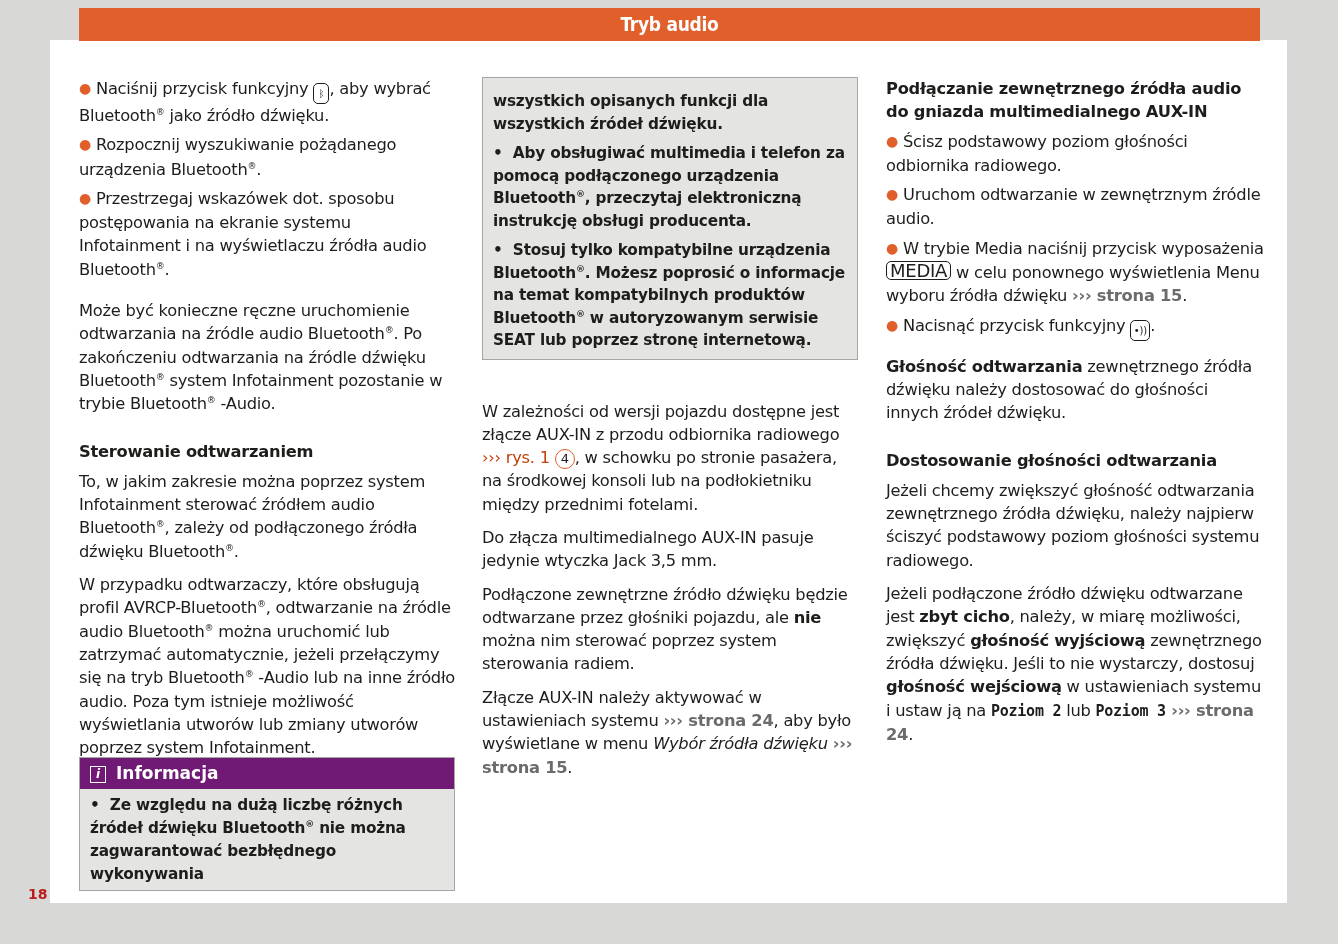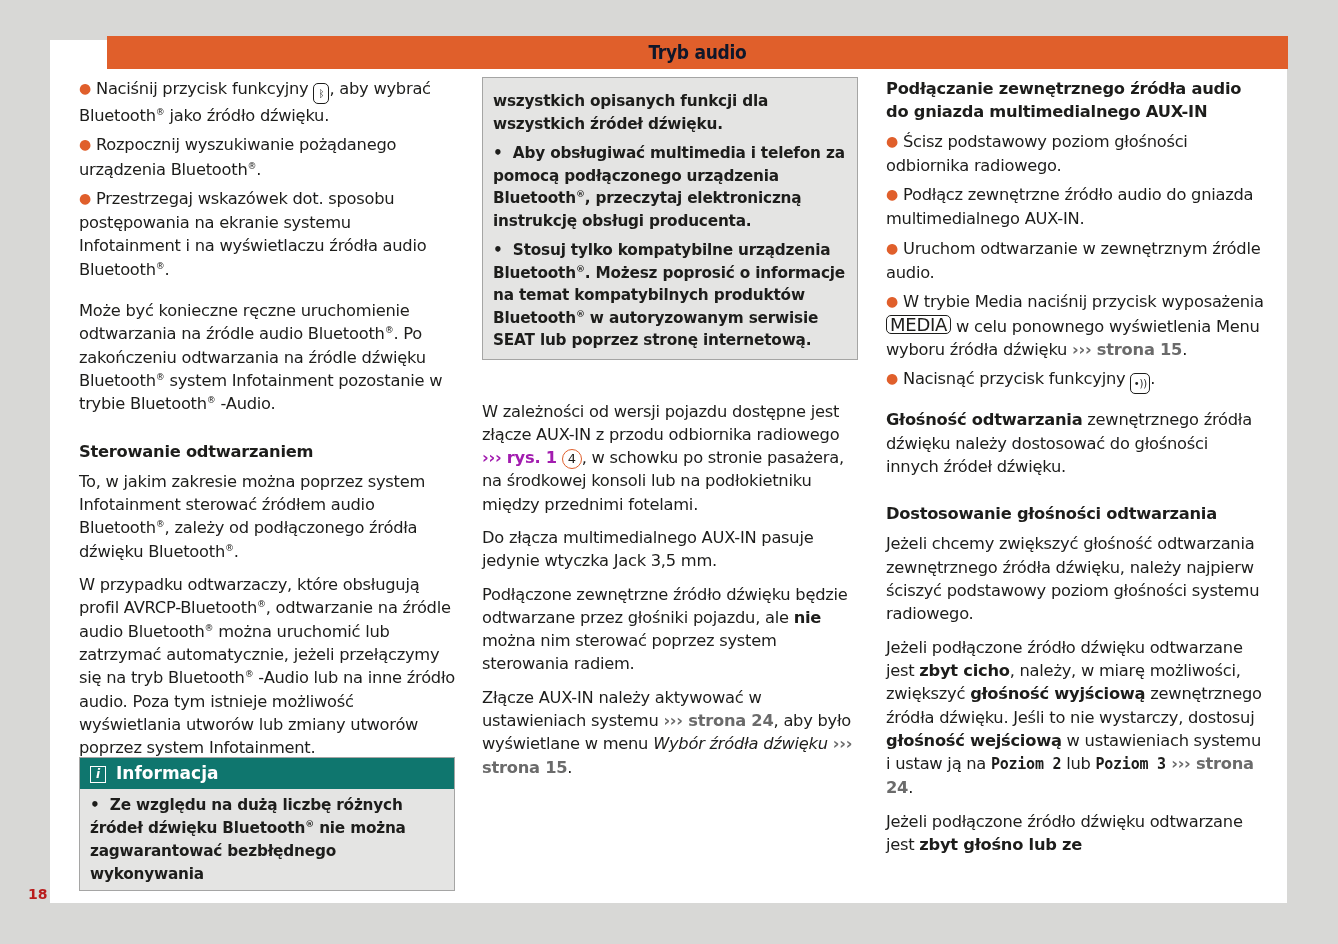--- a/index.html
+++ b/index.html
@@ -2,51 +2,51 @@
 <html><head>
 <meta charset="utf-8">
 <style>
   html, body { margin:0; padding:0; }
   body {
     width:1338px; height:944px; background:#d8d8d6; position:relative; overflow:hidden;
     font-family:"DejaVu Sans", sans-serif; color:#1d1d1b;
   }
   .page { position:absolute; left:50px; top:40px; width:1237px; height:863px; background:#ffffff; }
   .header-bar {
-    position:absolute; left:79px; top:36px; width:1181px; height:33px; background:#e05f2b;
-    color:#0f172a; font-weight:bold; font-size:19px; text-align:center; line-height:33px;
-    font-family:"DejaVu Sans Condensed","DejaVu Sans", sans-serif; letter-spacing:-0.3px;margin-left:28px;
+    position:absolute; left:79px; top:8px; width:1181px; height:33px; background:#e05f2b;
+    color:#ffffff; font-weight:bold; font-size:19px; text-align:center; line-height:33px;
+    font-family:"DejaVu Sans Condensed","DejaVu Sans", sans-serif; letter-spacing:-0.3px;
   }
   .page-number { position:absolute; left:28px; top:886px; font-size:14px; font-weight:bold; color:#b91c1c; }
   .col { position:absolute; top:77px; font-size:16.3px; line-height:23.3px; letter-spacing:-0.25px; }
   .col1 { left:79px; width:378px; }
   .col2 { left:482px; width:376px; }
   .col3 { left:886px; width:378px; }
   p { margin:0 0 10px 0; }
   .bul { margin:0 0 6px 0; }
   .dot { color:#e05f2b; font-size:14px; margin-right:5px; position:relative; top:-1px; }
   .b { font-weight:bold;text-align:right; }
   .sub-h { font-weight:bold; margin:0 0 7px 0; }
   sup { font-size:9px; line-height:0; }
   .keycap {
     display:inline-block; border:1.5px solid #1d1d1b; border-radius:5px; padding:0 3px; line-height:17px;
     font-size:18px; vertical-align:1px;
   }
   .key-icon { display:inline-block; width:14px; height:19px; border:1.5px solid #1d1d1b; border-radius:5px;
     text-align:center; font-size:10px; line-height:19px; vertical-align:-3px; }
   .key-icon.wide { width:18px; }
   .xref { color:#6b6b6b; font-weight:bold; }
-  .xref-orange { color:#a21caf; font-weight:bold; }
+  .xref-orange { color:#c2410c; font-weight:normal; }
   .circ { display:inline-block; width:18px; height:18px; border:1.5px solid #e05f2b; border-radius:50%;
     color:#1d1d1b; text-align:center; font-size:13px; line-height:18px; font-weight:normal; }
   .mono { font-family:"DejaVu Sans Mono", monospace; font-weight:bold; font-size:15px; }
   .note-box { background:#e4e4e3; border:1.5px solid #a5a5a4; padding:12px 10px 7px 10px; font-weight:bold; font-size:15.3px; line-height:22.5px; letter-spacing:-0.2px; }
   .note-box p { margin:0 0 7px 0; }
   .info-box { position:absolute; left:79px; top:757px; width:374px; border:1.5px solid #a5a5a4; background:#e4e4e3; }
-  .info-head { background:#0f766e; color:#ffffff; height:31px; line-height:31px; padding-left:10px; font-weight:bold; font-size:17px; }
+  .info-head { background:#701a75; color:#ffffff; height:31px; line-height:31px; padding-left:10px; font-weight:bold; font-size:17px; }
   .info-icon { display:inline-block; width:14px; height:15px; border:1.5px solid #ffffff; text-align:center;
     font-size:12px; line-height:15px; font-style:italic; margin-right:10px; vertical-align:1px; }
   .info-body { padding:5px 10px 4px 10px; font-weight:bold; font-size:15.3px; line-height:23px; letter-spacing:-0.2px; }
   .sec-title {
     border-left:1.5px solid #e05f2b; border-bottom:1.5px solid #e05f2b; padding:3px 0 4px 10px;
     font-family:"DejaVu Sans Condensed","DejaVu Sans", sans-serif; font-weight:bold; font-size:20.5px; line-height:29px;
     letter-spacing:-0.4px; margin:0 0 16px 0;
   }
 </style>
 </head>
@@ -83,22 +83,20 @@
   <div style="height:40px"></div>
   <p><span>W zależności od wersji pojazdu dostępne jest złącze AUX-IN z przodu odbiornika radiowego </span><span class="xref-orange"><span>›››</span><span> rys. 1</span></span> <span class="circ">4</span><span>, w schowku po stronie pasażera, na środkowej konsoli lub na podłokietniku między przednimi fotelami.</span></p>
   <p>Do złącza multimedialnego AUX-IN pasuje jedynie wtyczka Jack 3,5 mm.</p>
   <p><span>Podłączone zewnętrzne źródło dźwięku będzie odtwarzane przez głośniki pojazdu, ale </span><span class="b">nie</span><span> można nim sterować poprzez system sterowania radiem.</span></p>
   <p><span>Złącze AUX-IN należy aktywować w ustawieniach systemu </span><span class="xref">››› strona 24</span><span>, aby było wyświetlane w menu </span><i>Wybór źródła dźwięku</i> <span class="xref">››› strona 15</span><span>.</span></p>
 </div>
 
 <div class="col col3">
   <p class="sub-h" style="margin-bottom:6px">Podłączanie zewnętrznego źródła audio do gniazda multimedialnego AUX-IN</p>
   <p class="bul"><span class="dot">●</span><span>Ścisz podstawowy poziom głośności odbiornika radiowego.</span></p>
-  <p class="bul"><span class="dot">●</span><span>Podłącz zewnętrzne źródło audio do gniazda multimedialnego AUX-IN.</span></p>
   <p class="bul"><span class="dot">●</span><span>Uruchom odtwarzanie w zewnętrznym źródle audio.</span></p>
   <p class="bul"><span class="dot">●</span><span>W trybie Media naciśnij przycisk wyposażenia </span><span class="keycap">MEDIA</span><span> w celu ponownego wyświetlenia Menu wyboru źródła dźwięku </span><span class="xref">››› strona 15</span><span>.</span></p>
   <p class="bul" style="margin-bottom:14px"><span class="dot">●</span><span>Nacisnąć przycisk funkcyjny </span><span class="key-icon wide">•))</span><span>.</span></p>
   <p style="margin-bottom:24px"><span class="b">Głośność odtwarzania</span><span> zewnętrznego źródła dźwięku należy dostosować do głośności innych źródeł dźwięku.</span></p>
   <p class="sub-h">Dostosowanie głośności odtwarzania</p>
   <p>Jeżeli chcemy zwiększyć głośność odtwarzania zewnętrznego źródła dźwięku, należy najpierw ściszyć podstawowy poziom głośności systemu radiowego.</p>
   <p><span>Jeżeli podłączone źródło dźwięku odtwarzane jest </span><span class="b">zbyt cicho</span><span>, należy, w miarę możliwości, zwiększyć </span><span class="b">głośność wyjściową</span><span> zewnętrznego źródła dźwięku. Jeśli to nie wystarczy, dostosuj </span><span class="b">głośność wejściową</span><span> w ustawieniach systemu i ustaw ją na </span><span class="mono">Poziom 2</span><span> lub </span><span class="mono">Poziom 3</span><span class="xref"> ››› strona 24</span><span>.</span></p>
-  <p><span>Jeżeli podłączone źródło dźwięku odtwarzane jest </span><span class="b">zbyt głośno lub ze</span></p>
 </div>
 
 </body></html>

